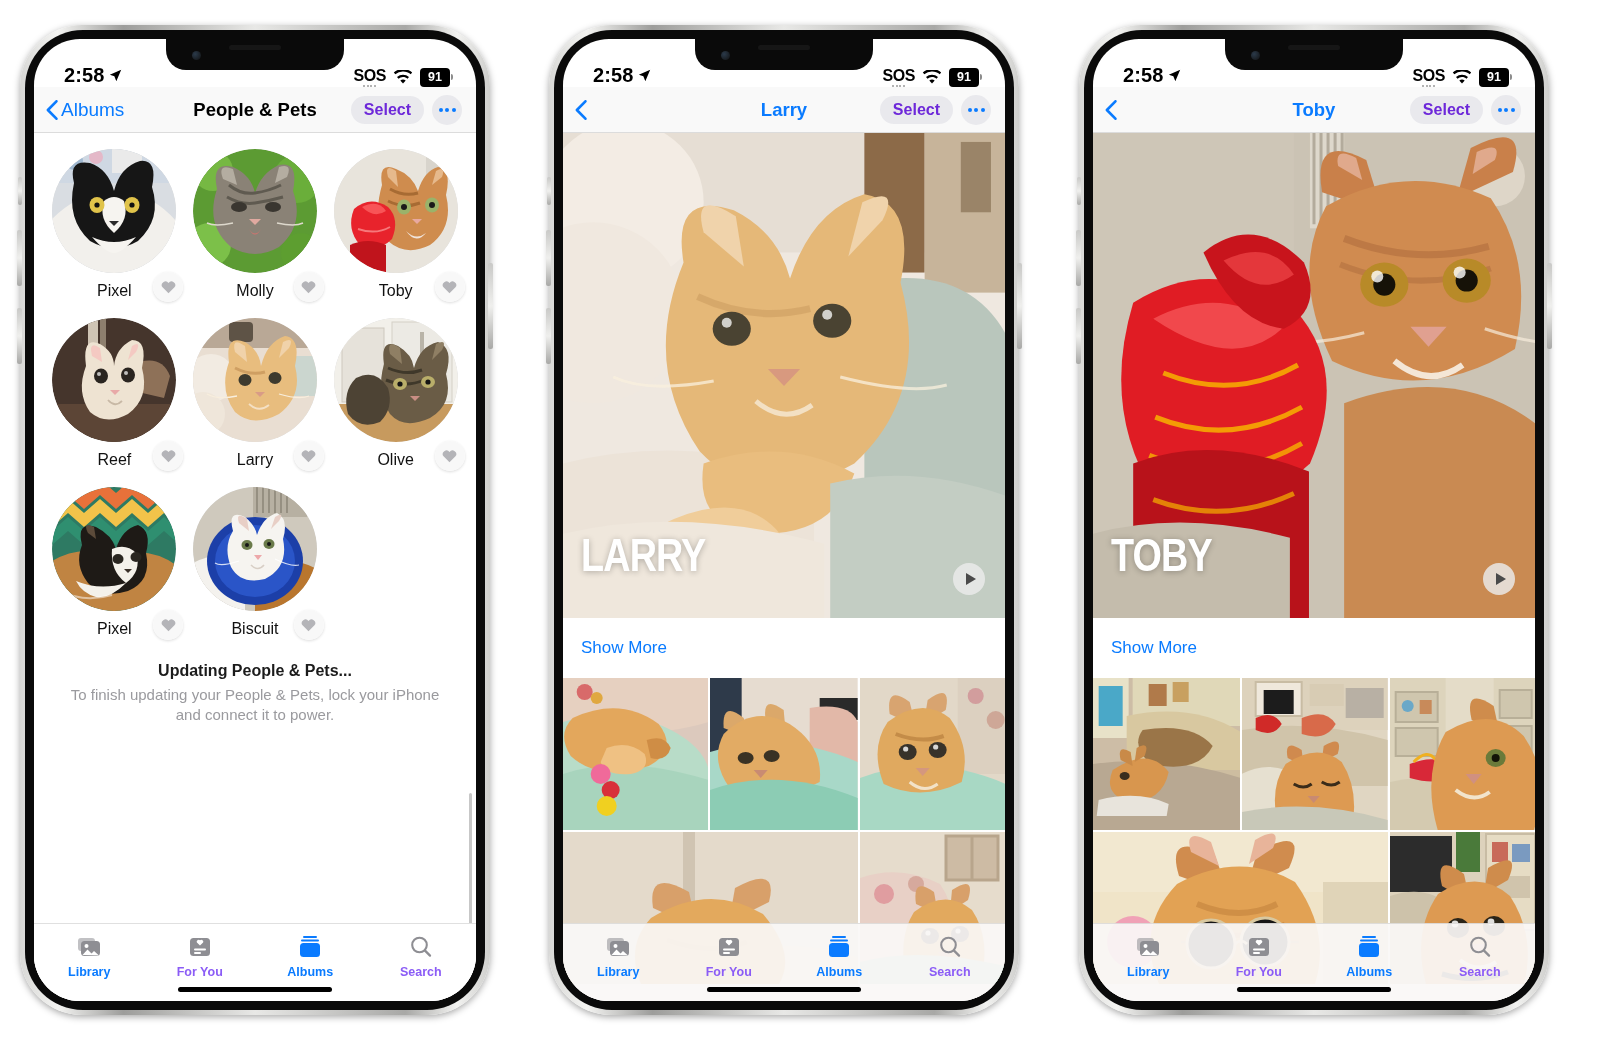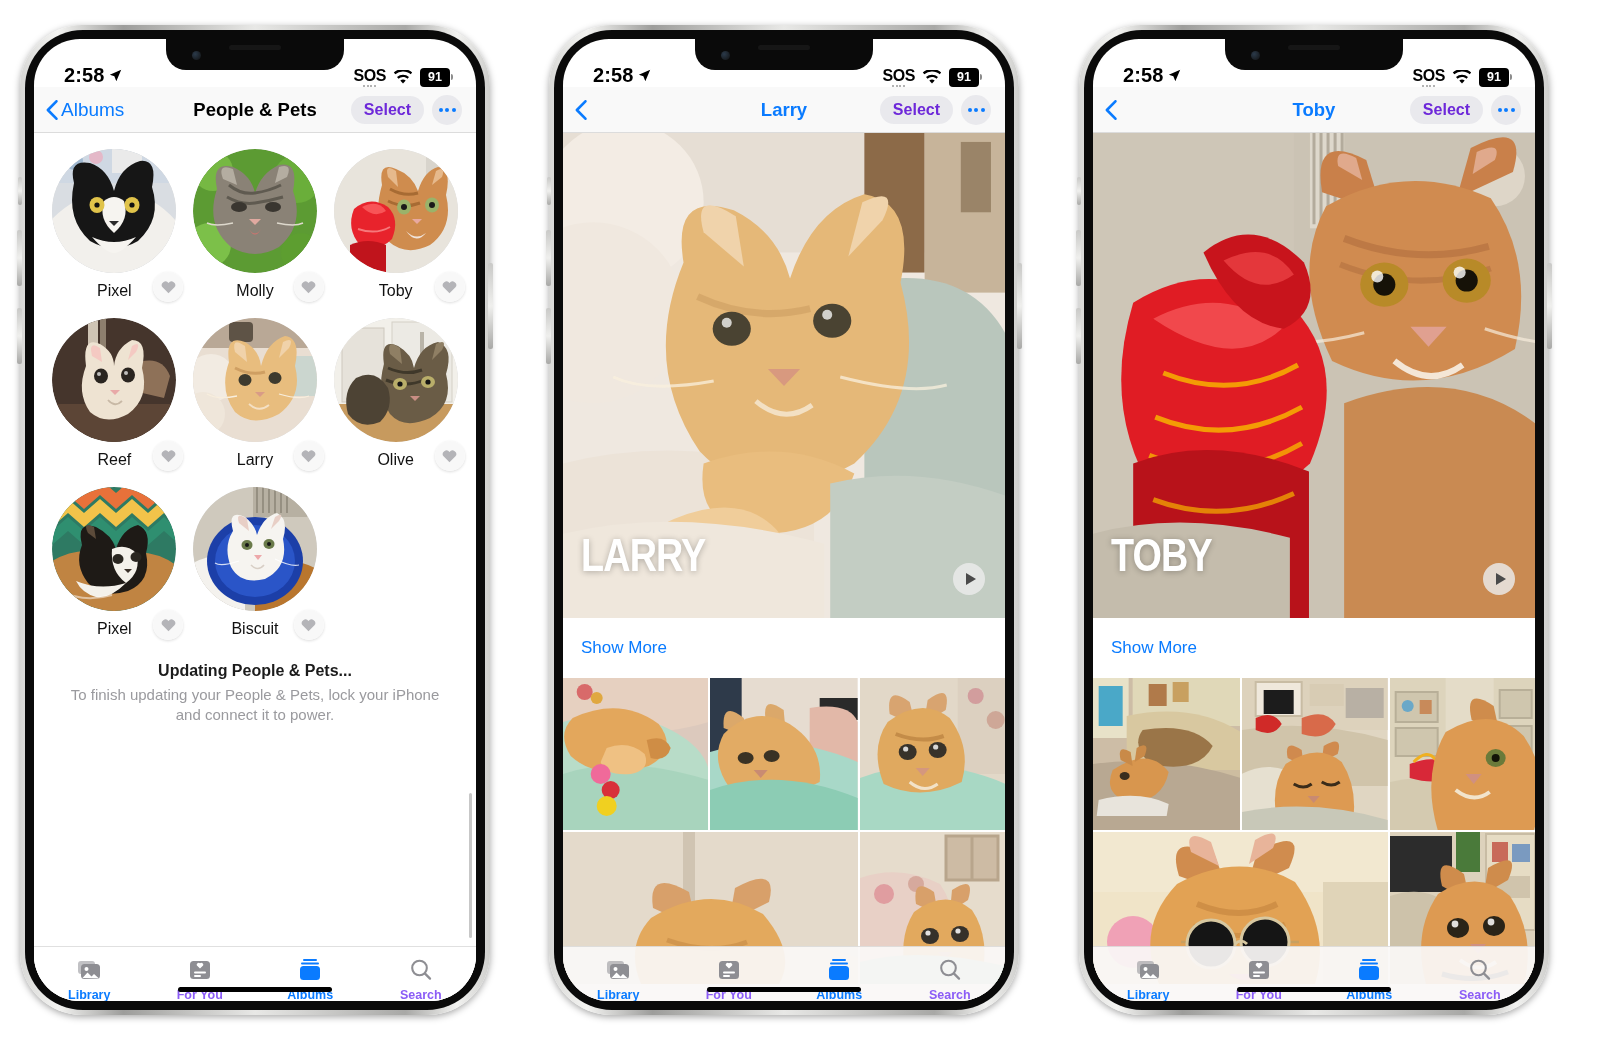--- a/index.html
+++ b/index.html
@@ -193,21 +193,21 @@
 
   
   .photo-grid { display: flex; flex-direction: column; gap: 2px; }
   .pg-row { display: flex; gap: 2px; }
   .pg-cell { overflow: hidden; position: relative; cursor: pointer; }
   .pg-cell svg { display: block; width: 100%; height: 100%; }
 
   
   .tabbar {
     position: absolute; left: 0; right: 0; bottom: 0;
-    height: 55px; display: flex; align-items: flex-start;
+    height: 78px; display: flex; align-items: flex-start;
     padding-top: 9px;
     z-index: 20;
   }
   .tabbar.solid { background: #fff; border-top: .5px solid #e0e0e0; }
   .tabbar.translucent { background: rgba(250,248,246,.93); border-top: .5px solid rgba(0,0,0,.10); }
   .tab { flex: 1; display: flex; flex-direction: column; align-items: center; gap: 5px; cursor: pointer; }
   .tab-ic { height: 27px; display: flex; align-items: center; justify-content: center; }
   .tab-label { font-size: 12.5px; font-weight: 600; }
   .tab-label.blue { color: #0a7bff; }
   .tab-label.gray { color: #8b5cf6; }

